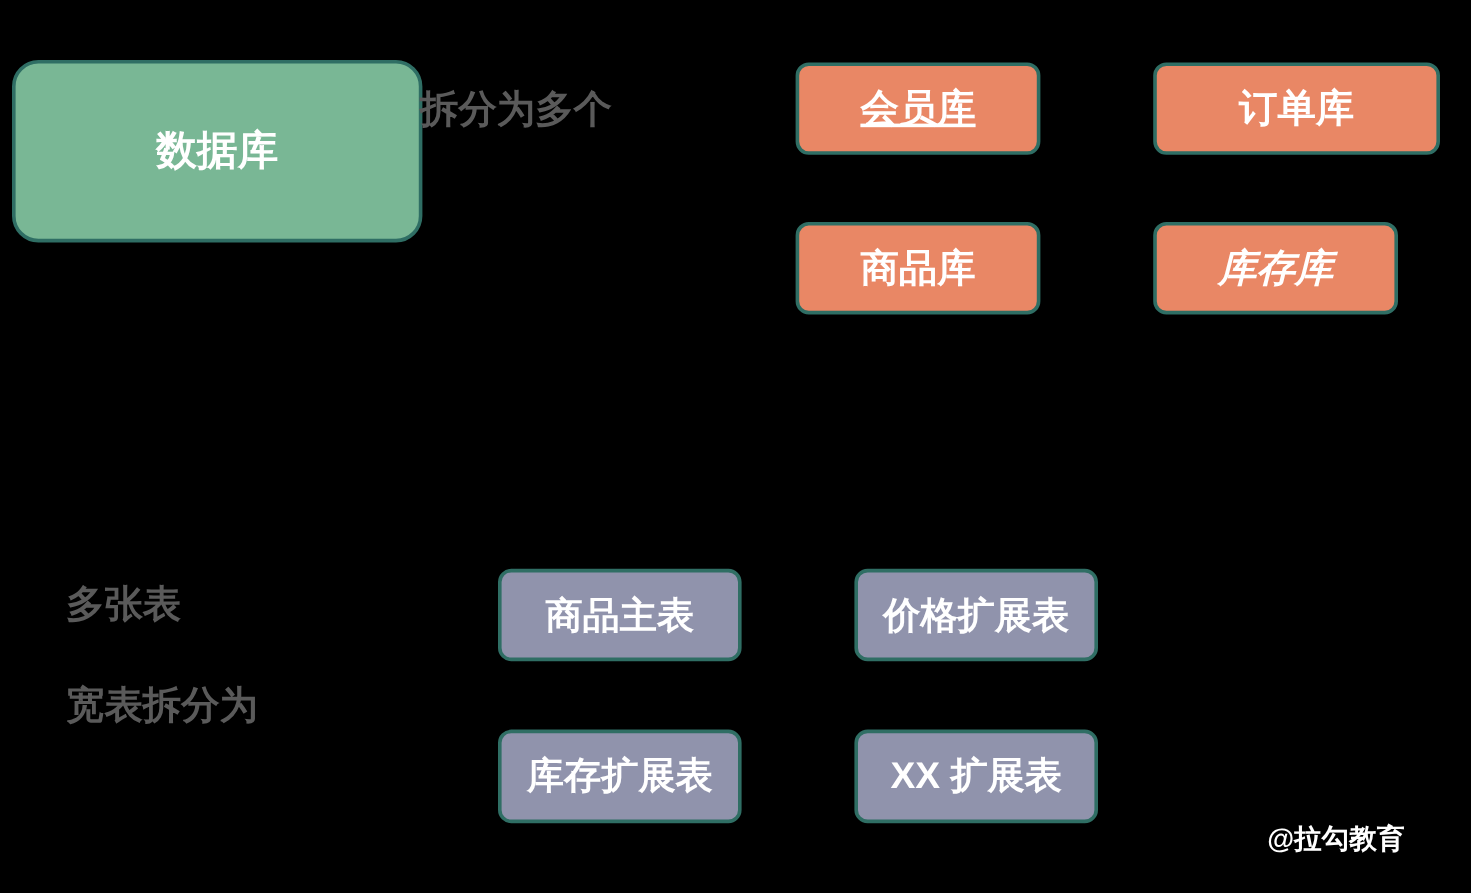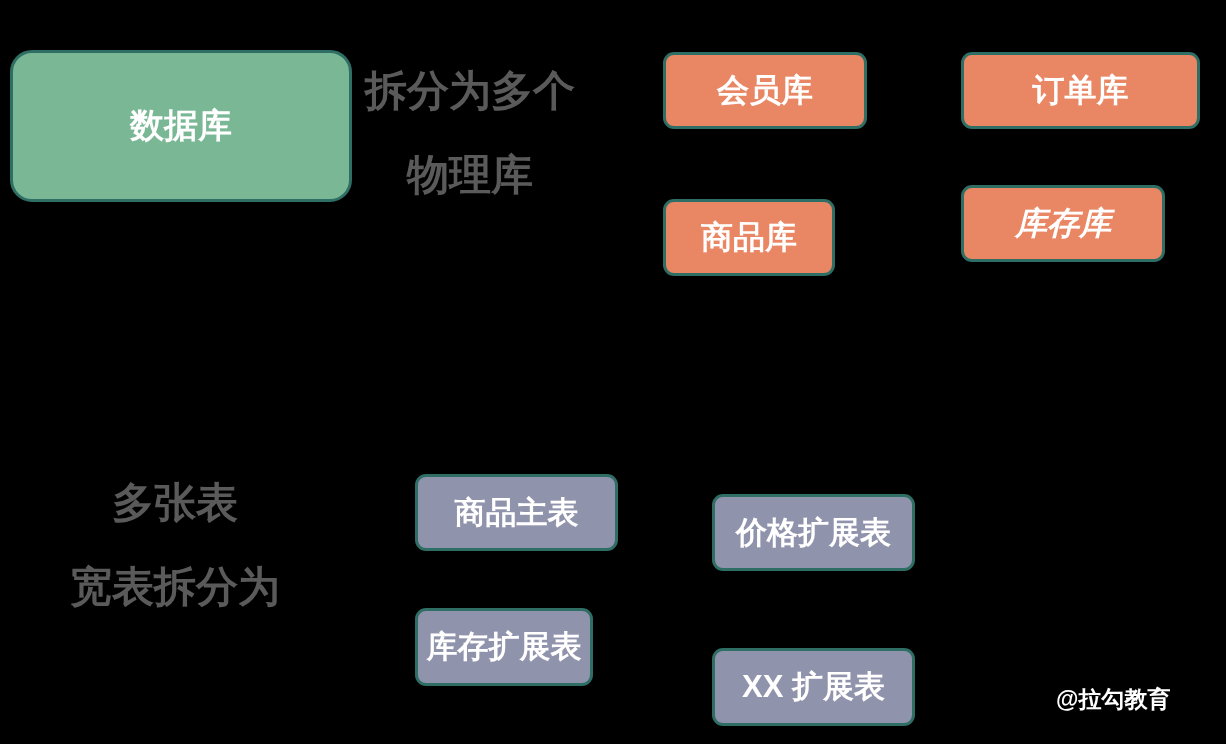--- a/index.html
+++ b/index.html
@@ -33,71 +33,70 @@
     font-size: 32px;
   }
   .node-purple {
     background: var(--purple-fill, #9093ac);
     border-radius: 11px;
     font-size: 31px;
   }
   .annot {
     position: absolute;
     color: var(--label-gray, #5a5a5a);
-    font-size: 42px;
+    font-size: 32px;
     line-height: 42px;
-    text-align: center;
+    text-align: left;
     white-space: pre-line;
   }
   .watermark {
     position: absolute;
     color: var(--text-white, #fff);
     font-size: 23px;
   }
 </style>
 </head>
 <body>
 
 <div class="canvas" style="--bg: #000000; --green-fill: #79b795; --orange-fill: #e98765; --purple-fill: #9093ac; --border-teal: #2f6e64; --label-gray: #5a5a5a; --text-white: #ffffff;">
 
   <div class="node node-green" style="left:10px; top:50px; width:342px; height:152px;">
     <span>数据库</span>
   </div>
 
   <div class="annot" style="left:350px; top:28px; width:240px;">
     <div>拆分为多个</div>
-    <div>物理库</div>
   </div>
 
-  <div class="node node-orange" style="left:663px; top:52px; width:204px; height:77px;">
+  <div class="node node-orange" style="left:663px; top:52px; width:204px; height:77px;text-decoration:underline;">
     <span>会员库</span>
   </div>
   <div class="node node-orange" style="left:961px; top:52px; width:239px; height:77px;">
     <span>订单库</span>
   </div>
-  <div class="node node-orange" style="left:663px; top:185px; width:172px; height:77px;margin-top:14px;">
+  <div class="node node-orange" style="left:663px; top:185px; width:204px; height:77px;">
     <span>商品库</span>
   </div>
   <div class="node node-orange" style="left:961px; top:185px; width:204px; height:77px;font-style:italic;">
     <span>库存库</span>
   </div>
 
   <div class="annot" style="left:55px; top:440px; width:240px;">
     <div>多张表</div>
     <div>宽表拆分为</div>
   </div>
 
   <div class="node node-purple" style="left:415px; top:474px; width:203px; height:77px;">
     <span>商品主表</span>
   </div>
-  <div class="node node-purple" style="left:712px; top:474px; width:203px; height:77px;margin-top:20px;">
+  <div class="node node-purple" style="left:712px; top:474px; width:203px; height:77px;">
     <span>价格扩展表</span>
   </div>
-  <div class="node node-purple" style="left:415px; top:608px; width:178px; height:78px;">
+  <div class="node node-purple" style="left:415px; top:608px; width:203px; height:78px;">
     <span>库存扩展表</span>
   </div>
-  <div class="node node-purple" style="left:712px; top:608px; width:203px; height:78px;margin-top:40px;">
+  <div class="node node-purple" style="left:712px; top:608px; width:203px; height:78px;">
     <span>XX 扩展表</span>
   </div>
 
   <div class="watermark" style="left:1056px; top:684px;">@拉勾教育</div>
 
 </div>
 
 </body></html>

